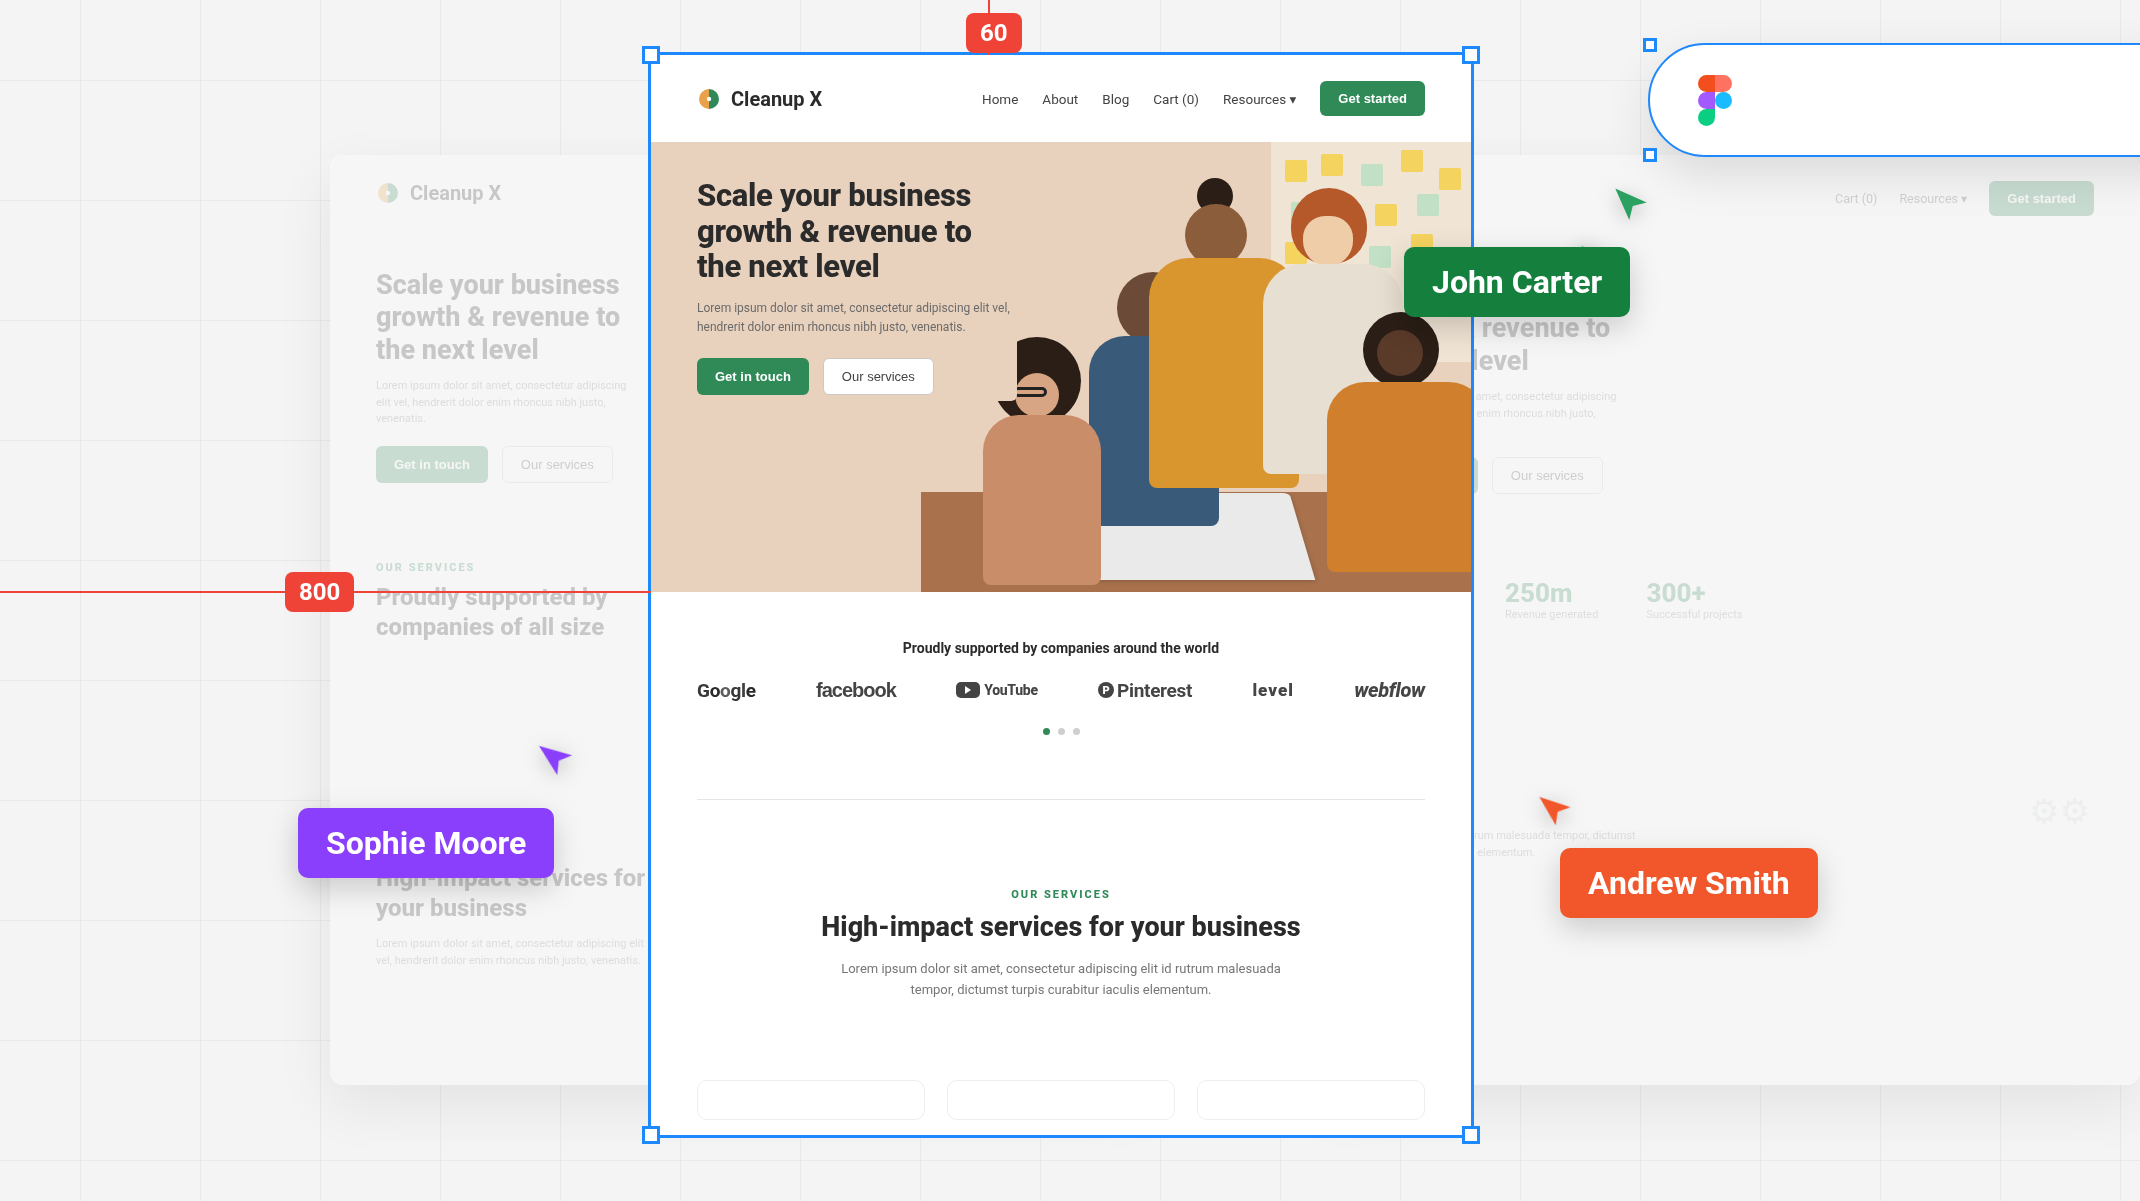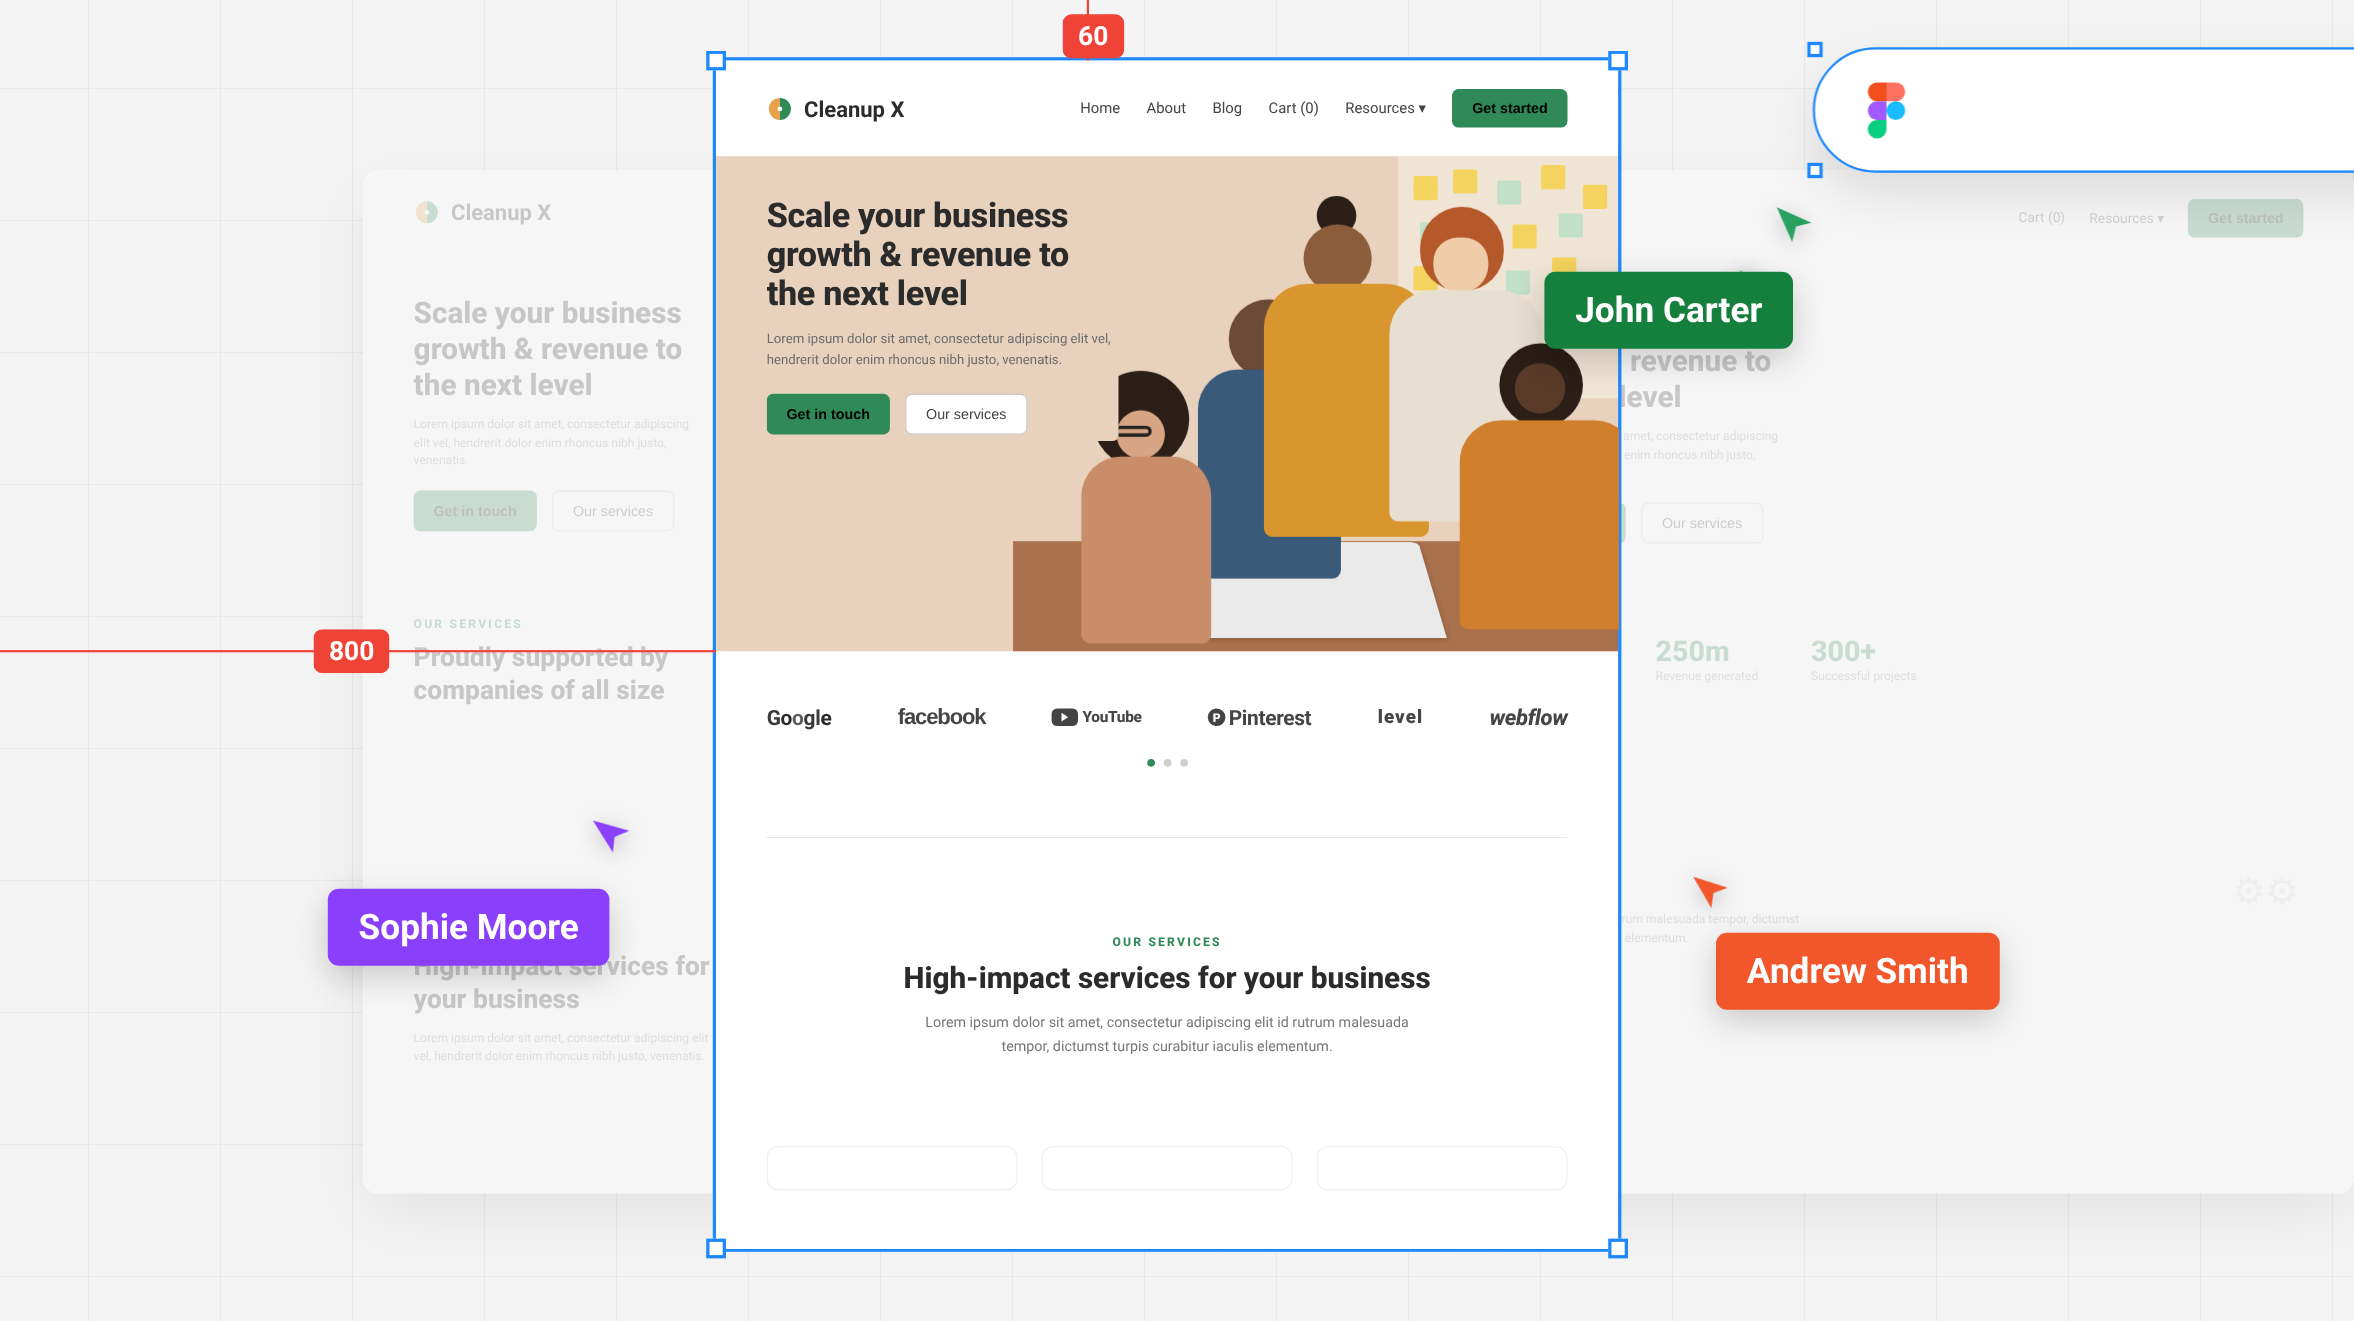--- a/index.html
+++ b/index.html
@@ -115,21 +115,21 @@
     padding:16px 28px;border-radius:10px;white-space:nowrap;
     box-shadow:0 10px 30px rgba(0,0,0,.18);
   }
   
   .page{width:820px;font-size:14px;color:var(--text-dark);}
   .nav{display:flex;align-items:center;padding:26px 46px;justify-content:space-between;background:#fff;}
   .brand{display:flex;align-items:flex-start;gap:10px;font-weight:700;font-size:20px;}
   .brand svg{width:24px;height:24px}
   .menu{display:flex;gap:24px;align-items:center;font-size:13.5px;color:#444;}
   .menu span{cursor:pointer}
-  .btn-green{background:var(--green);color:#000000;border:none;padding:10px 18px;border-radius:6px;font-weight:600;font-size:13px}
+  .btn-green{background:var(--green);color:#ffffff;border:none;padding:10px 18px;border-radius:6px;font-weight:600;font-size:13px}
   .btn-outline{background:#fff;color:#444;border:1px solid #c9c9c9;padding:10px 18px;border-radius:6px;font-weight:500;font-size:13px}
   .hero{position:relative;background:var(--beige);height:450px;overflow:hidden;}
   .hero-text{position:absolute;left:46px;top:28px;width:320px;z-index:2;background:var(--beige);border-radius:6px;padding:8px 6px 6px 0;}
   .hero h1{font-size:31px;line-height:1.15;margin:0 0 14px;font-weight:800;letter-spacing:-.3px;}
   .hero p{font-size:12px;color:#6b6b6b;margin:0 0 22px;line-height:1.55}
   .hero-buttons{display:flex;gap:14px}
   .hero-art{position:absolute;right:-10px;bottom:-10px;width:560px;height:460px;}
   .logos-sec{padding:48px 46px 30px;text-align:center;background:#fff}
   .logos-sec .t{font-size:14px;font-weight:700;margin-bottom:22px}
   .logos-row{display:flex;justify-content:space-between;align-items:center;color:#454545;}
@@ -338,20 +338,21 @@
           <h1>Scale your business growth &amp; revenue to the next level</h1>
           <p>Lorem ipsum dolor sit amet, consectetur adipiscing elit vel, hendrerit dolor enim rhoncus nibh justo, venenatis.</p>
           <div class="hero-buttons">
             <button class="btn-green">Get in touch</button>
             <button class="btn-outline">Our services</button>
           </div>
         </div>
       </div>
 
       <div class="logos-sec">
+        <div class="t">Proudly supported by companies around the world</div>
         <div class="logos-row">
           <span class="word google"><span>G</span><span>o</span><span>o</span><span>g</span><span>l</span><span>e</span></span>
           <span class="word fb">facebook</span>
           <span class="word yt">
               <span class="play"></span>
               <span style="font-weight:800">YouTube</span>
             </span>
           <span class="word pin">
               <span class="p">P</span>
               <span>Pinterest</span>

